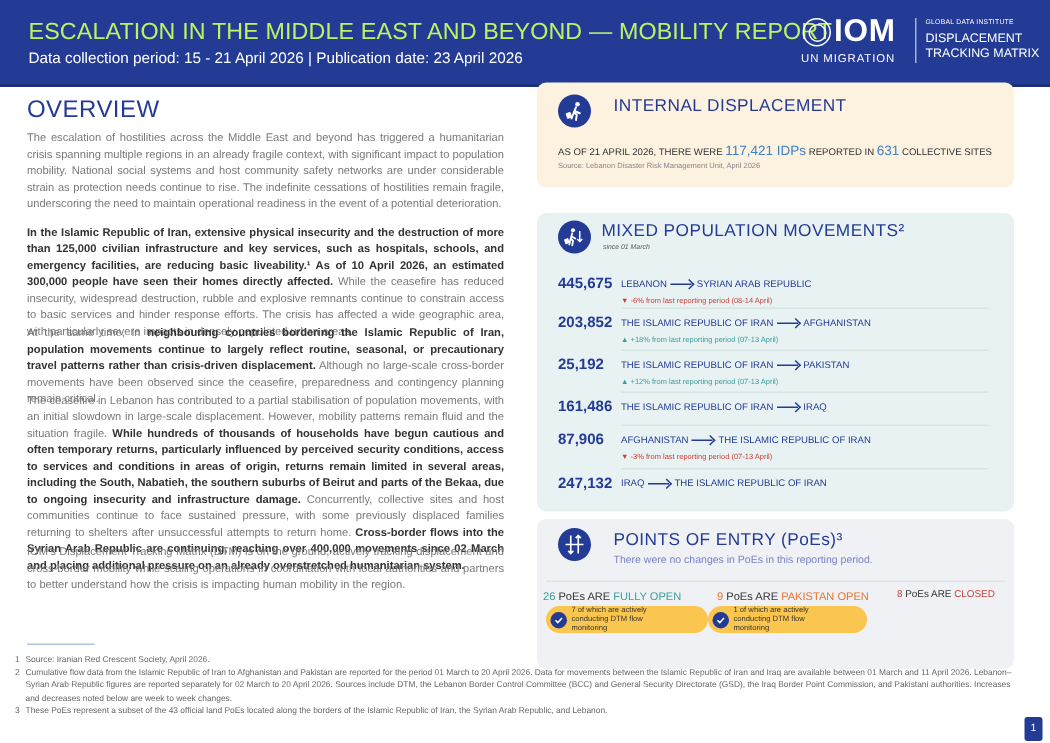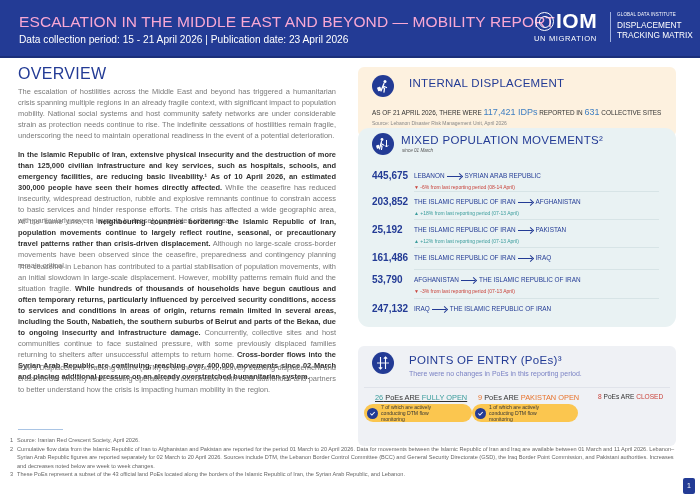--- a/index.html
+++ b/index.html
@@ -1,21 +1,21 @@
 <!DOCTYPE html>
 <html><head>
 <meta charset="utf-8">
 <style>
   * { box-sizing: border-box; margin: 0; padding: 0; }
   html, body { width: 700px; height: 495px; background: #ffffff; overflow: hidden; }
   body { font-family: "Liberation Sans", "DejaVu Sans", sans-serif; color: #555; position: relative; }
 
   
   .header { position: absolute; left: 0; top: 0; width: 700px; height: 58px; background: #233b95; border-bottom: 2px solid #1b2f7a; }
-  .header .title { position: absolute; left: 19px; top: 13px; font-size: 15.5px; color: #f9a8d4; letter-spacing: 0.1px; white-space: nowrap; }
+  .header .title { position: absolute; left: 19px; top: 13px; font-size: 15.5px; color: #bef264; letter-spacing: 0.1px; white-space: nowrap; }
   .header .subtitle { position: absolute; left: 19px; top: 34px; font-size: 10.2px; color: #fff; white-space: nowrap; }
   .logo { position: absolute; left: 532px; top: 10px; width: 165px; height: 40px; color: #fff; }
   .logo .globe { position: absolute; left: 3px; top: 2px; width: 19px; height: 19px; border-radius: 50%; border: 1.5px solid #fff; }
   .logo .globe::before { content: ""; position: absolute; left: 3px; top: 3px; width: 10px; height: 10px; border-radius: 50%; border: 1px solid #fff; }
   .logo .iom { position: absolute; left: 24px; top: -1px; font-size: 21px; font-weight: bold; letter-spacing: 0.5px; }
   .logo .unm { position: absolute; left: 2px; top: 24px; font-size: 7.6px; letter-spacing: 0.6px; white-space: nowrap; }
   .logo .sep { position: absolute; left: 78px; top: 2px; width: 1px; height: 30px; background: #9fb0e0; }
   .logo .gdi { position: absolute; left: 85px; top: 2px; font-size: 4.5px; letter-spacing: 0.2px; white-space: nowrap; }
   .logo .dtm1 { position: absolute; left: 85px; top: 10px; font-size: 8.3px; white-space: nowrap; text-align: right; }
   .logo .dtm2 { position: absolute; left: 85px; top: 20px; font-size: 8.3px; white-space: nowrap; }
@@ -33,22 +33,22 @@
 
   .footnotes { position: absolute; left: 10px; top: 436px; width: 665px; font-size: 5.6px; line-height: 8.5px; color: #666; }
   .fn { display: flex; }
   .fn .num { width: 7px; flex-shrink: 0; }
   .fn .txt { flex: 1; }
 
   .page-num { position: absolute; left: 683px; top: 478px; width: 12px; height: 16px; background: #233b95; color: #fff; font-size: 7px; text-align: center; line-height: 16px; border-radius: 2px; }
 
   
   .panel { position: absolute; left: 358px; width: 318px; border-radius: 6px; }
-  .panel-id { top: 67px; height: 70px; background: #fdf1df; padding-left: 32px; }
-  .panel-mpm { top: 128px; height: 199px; background: #e9f2f3; border-radius: 11px; }
+  .panel-id { top: 55px; height: 70px; background: #fdf1df; padding-left: 32px; }
+  .panel-mpm { top: 142px; height: 199px; background: #e9f2f3; }
   .panel-poe { top: 346px; height: 100px; background: #eff1f5; }
 
   .icon-circle { position: absolute; width: 22px; height: 22px; border-radius: 50%; background: #233b95; display: flex; align-items: center; justify-content: center; }
   .icon-circle svg { width: 14px; height: 14px; }
   .panel-id .icon-circle { left: 14px; top: 8px; }
   .panel-mpm .icon-circle { left: 14px; top: 5px; }
   .panel-poe .icon-circle { left: 14px; top: 6px; }
 
   .panel-title { position: absolute; color: #233b95; font-size: 11.5px; letter-spacing: 0.3px; white-space: nowrap; }
   .panel-id .panel-title { left: 51px; top: 10px; }
@@ -68,21 +68,21 @@
   .mpm-row .change.down { color: #c9423a; }
   .mpm-row .change.up { color: #3a9c9c; }
   .mpm-row .sep { position: absolute; left: 42px; width: 245px; height: 1px; background: #d7e4e6; }
   .arrow { display: inline-block; width: 16px; height: 5px; position: relative; margin: 0 2px; vertical-align: middle; }
   .arrow::before { content: ""; position: absolute; left: 0; top: 2px; width: 14px; height: 1px; background: #233b95; }
   .arrow::after { content: ""; position: absolute; right: 1px; top: 0; width: 4px; height: 4px; border-top: 1px solid #233b95; border-right: 1px solid #233b95; transform: rotate(45deg); }
 
   .poe-rule { position: absolute; left: 6px; top: 41px; width: 306px; height: 1px; background: #e0e3ea; }
   .poe-stat { position: absolute; top: 47px; font-size: 7.4px; color: #333; white-space: nowrap; }
   .poe-stat .cnt { font-weight: normal; }
-  .poe-open { left: 17px; text-decoration: underline; }
+  .poe-open { left: 4px; }
   .poe-open .cnt, .poe-open .st { color: #3a9c9c; }
   .poe-partial { left: 120px; }
   .poe-partial .cnt, .poe-partial .st { color: #e8732c; }
   .poe-closed { left: 240px; }
   .poe-closed .cnt, .poe-closed .st { color: #c9423a; }
   .poe-closed { font-size: 6.6px; }
 
   .badge { position: absolute; top: 58px; height: 18px; border-radius: 9px; background: #fbc64f; display: flex; align-items: center; padding-left: 3px; padding-right: 6px; }
   .badge .chk { width: 11px; height: 11px; border-radius: 50%; background: #233b95; display: flex; align-items: center; justify-content: center; margin-right: 3px; flex-shrink: 0; }
   .badge .chk svg { width: 7px; height: 7px; }
@@ -159,21 +159,21 @@
         <div class="route"><span>THE ISLAMIC REPUBLIC OF IRAN</span><span class="arrow"></span><span>PAKISTAN</span></div>
         <div class="change up">▲ +12% from last reporting period (07-13 April)</div>
         <div class="sep" style="top: 23px;"></div>
       </div>
       <div class="mpm-row" style="top: 124px;">
         <div class="num">161,486</div>
         <div class="route"><span>THE ISLAMIC REPUBLIC OF IRAN</span><span class="arrow"></span><span>IRAQ</span></div>
         <div class="sep" style="top: 17px;"></div>
       </div>
       <div class="mpm-row" style="top: 146px;">
-        <div class="num">53,790</div>
+        <div class="num">87,906</div>
         <div class="route"><span>AFGHANISTAN</span><span class="arrow"></span><span>THE ISLAMIC REPUBLIC OF IRAN</span></div>
         <div class="change down">▼ -3% from last reporting period (07-13 April)</div>
         <div class="sep" style="top: 24px;"></div>
       </div>
       <div class="mpm-row" style="top: 175px;">
         <div class="num">247,132</div>
         <div class="route"><span>IRAQ</span><span class="arrow"></span><span>THE ISLAMIC REPUBLIC OF IRAN</span></div>
       </div>
     </div>
 </div>

